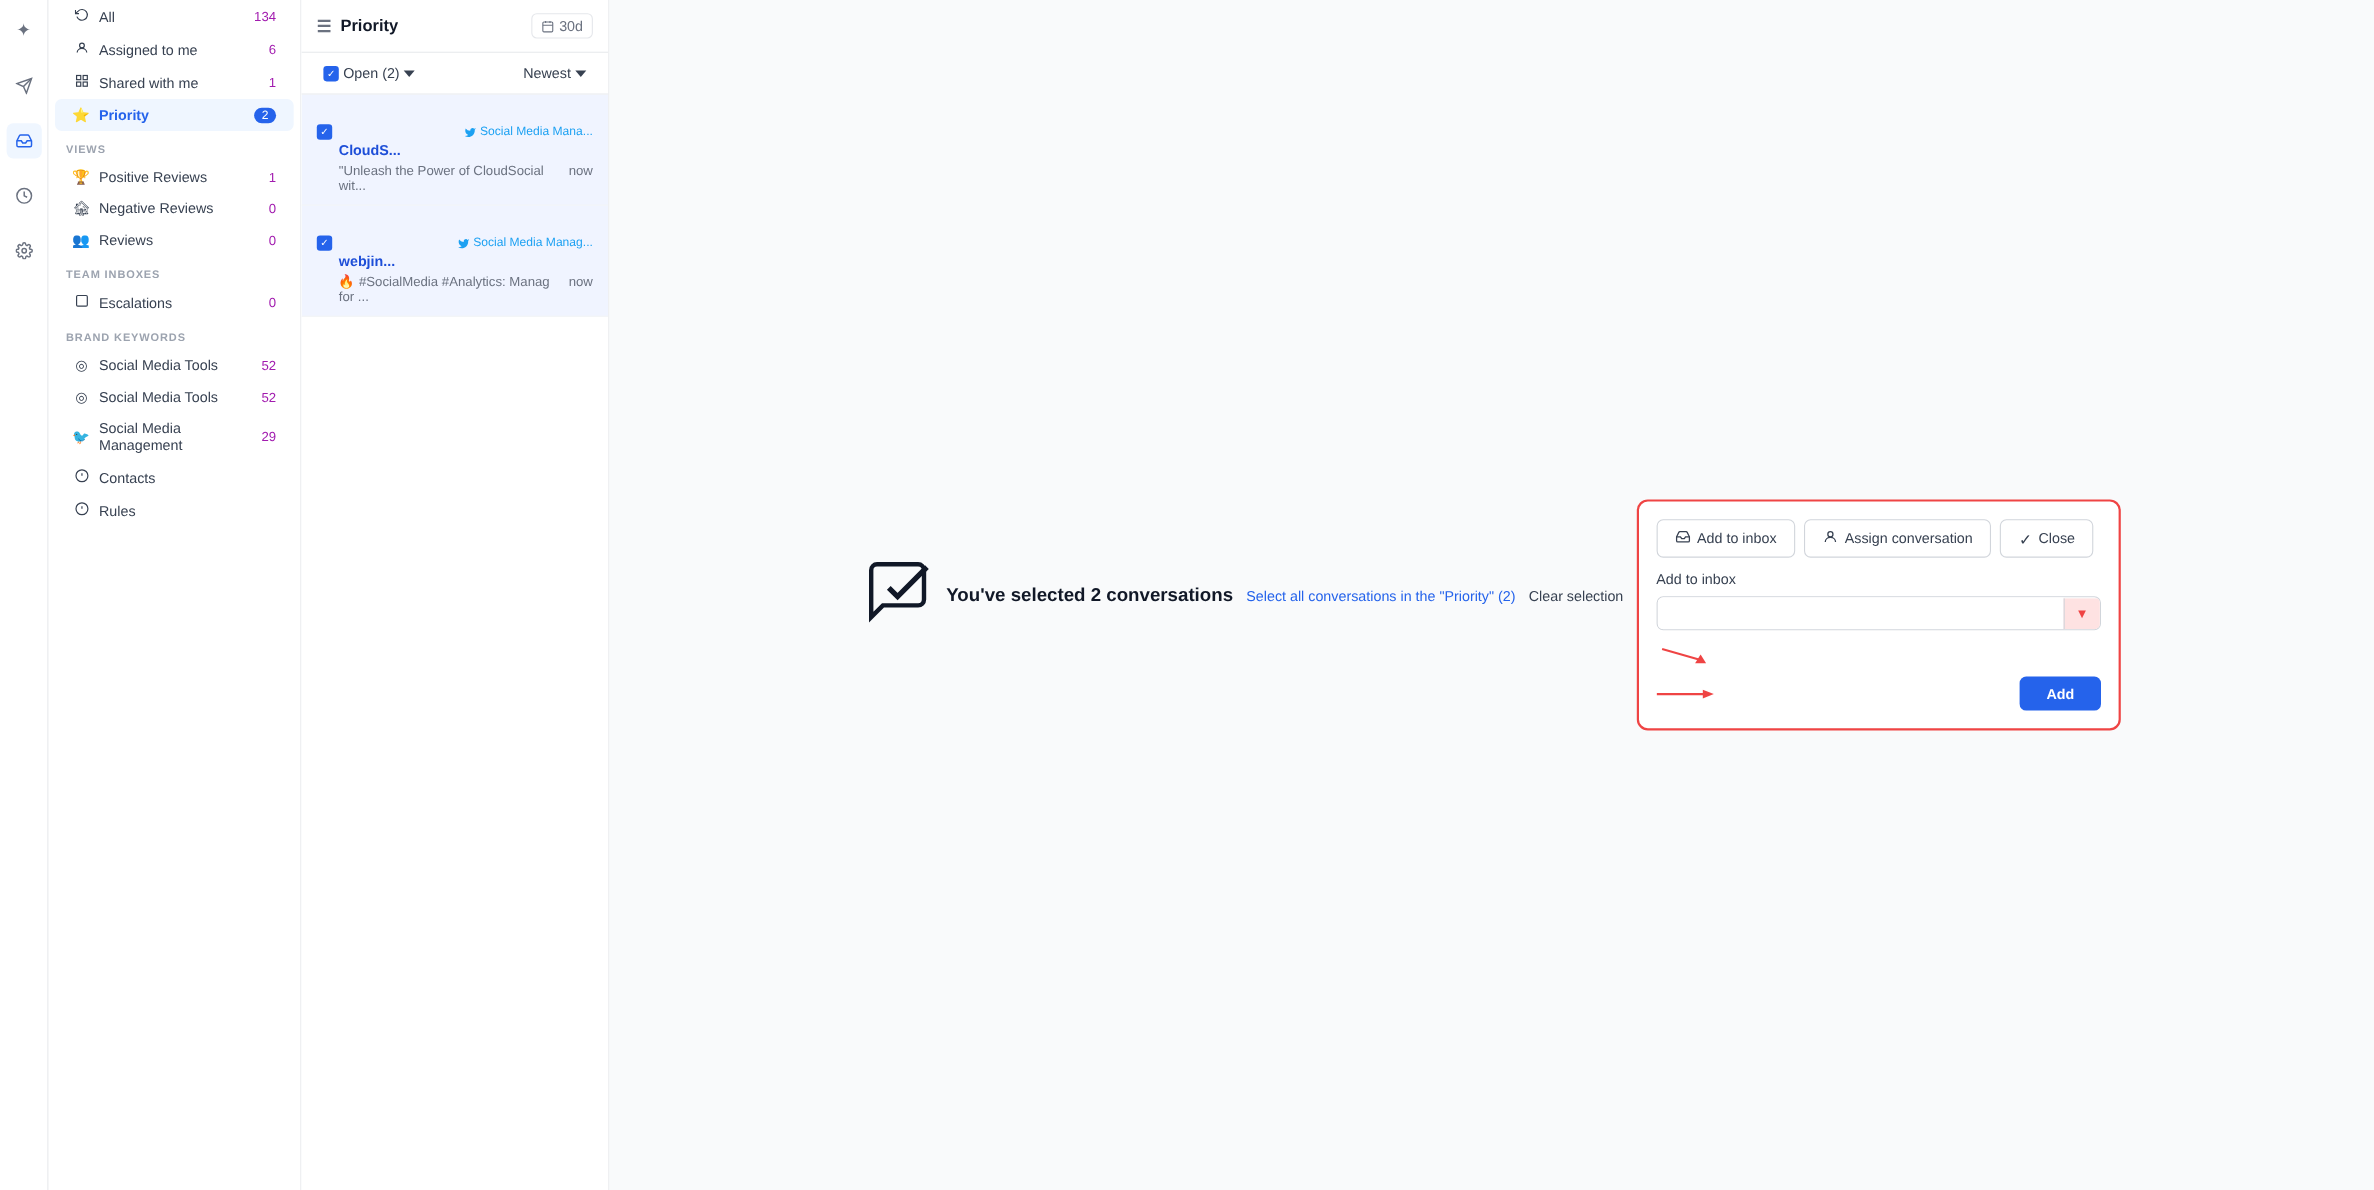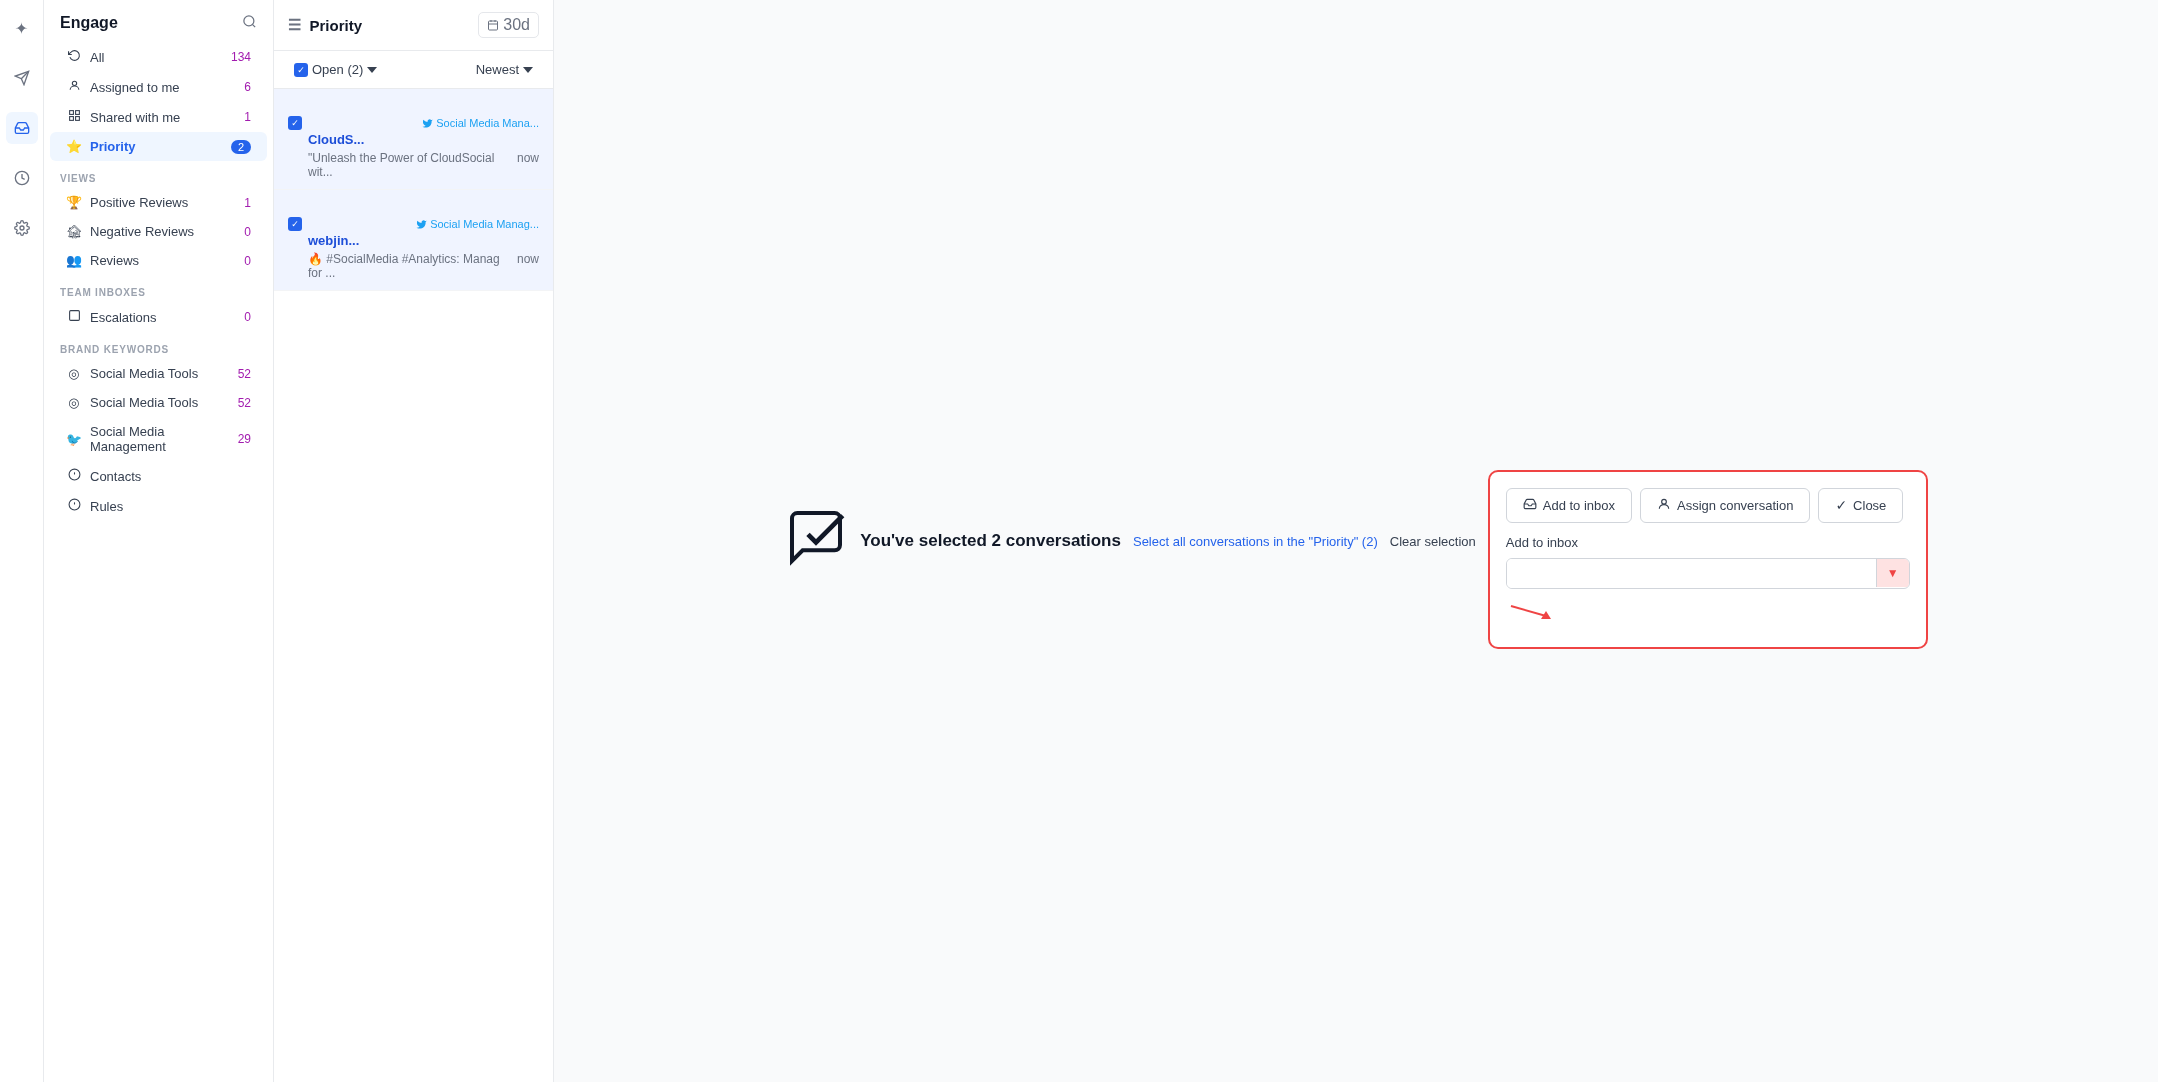--- a/index.html
+++ b/index.html
@@ -119,21 +119,21 @@
       font-weight: 700;
       color: #111827;
       display: flex;
       align-items: center;
       gap: 8px;
     }
     .conv-list-date {
       display: flex;
       align-items: center;
       gap: 4px;
-      font-size: 16px;
+      font-size: 13px;
       color: #6b7280;
       border: 1px solid #e5e7eb;
       border-radius: 5px;
       padding: 3px 8px;
     }
     .conv-filter-bar {
       display: flex;
       align-items: center;
       justify-content: space-between;
       padding: 8px 14px;
@@ -353,29 +353,20 @@
   </div>
   <div class="rail-icon">
     <svg width="16" height="16" viewBox="0 0 24 24" fill="none" stroke="currentColor" stroke-width="2">
         <circle cx="12" cy="12" r="3"></circle>
         <path d="M19.4 15a1.65 1.65 0 00.33 1.82l.06.06a2 2 0 010 2.83 2 2 0 01-2.83 0l-.06-.06a1.65 1.65 0 00-1.82-.33 1.65 1.65 0 00-1 1.51V21a2 2 0 01-4 0v-.09A1.65 1.65 0 009 19.4a1.65 1.65 0 00-1.82.33l-.06.06a2 2 0 01-2.83-2.83l.06-.06A1.65 1.65 0 004.68 15a1.65 1.65 0 00-1.51-1H3a2 2 0 010-4h.09A1.65 1.65 0 004.6 9a1.65 1.65 0 00-.33-1.82l-.06-.06a2 2 0 012.83-2.83l.06.06A1.65 1.65 0 009 4.68a1.65 1.65 0 001-1.51V3a2 2 0 014 0v.09a1.65 1.65 0 001 1.51 1.65 1.65 0 001.82-.33l.06-.06a2 2 0 012.83 2.83l-.06.06A1.65 1.65 0 0019.4 9a1.65 1.65 0 001.51 1H21a2 2 0 010 4h-.09a1.65 1.65 0 00-1.51 1z"></path>
       </svg>
   </div>
 </div>
 
 <div class="sidebar">
-  <div class="sidebar-header">
-    <span class="sidebar-header-title">Engage</span>
-    <span class="sidebar-search-icon">
-      <svg width="15" height="15" viewBox="0 0 24 24" fill="none" stroke="currentColor" stroke-width="2">
-          <circle cx="11" cy="11" r="8"></circle>
-          <line x1="21" y1="21" x2="16.65" y2="16.65"></line>
-        </svg>
-    </span>
-  </div>
 
   <div class="sidebar-item">
     <span class="item-icon">
       <svg width="13" height="13" viewBox="0 0 24 24" fill="none" stroke="currentColor" stroke-width="2">
           <polyline points="1 4 1 10 7 10"></polyline>
           <path d="M3.51 15a9 9 0 102.13-9.36L1 10"></path>
         </svg>
     </span>
     <span class="item-label">All</span>
     <span class="item-count">134</span>
@@ -592,16 +583,23 @@
             <span>▼</span>
           </button>
         </div>
 
         <div style="display:flex; align-items:center; gap:4px; margin-bottom:10px;">
           <svg width="50" height="20" viewBox="0 0 50 20">
             <line x1="5" y1="5" x2="40" y2="15" stroke="#ef4444" stroke-width="2"></line>
             <polygon points="40,10 45,18 35,18" fill="#ef4444"></polygon>
           </svg>
         </div>
+        <div style="display:flex; align-items:center; gap:8px; justify-content:flex-end;">
+          <svg width="60" height="16" viewBox="0 0 60 16">
+            <line x1="0" y1="8" x2="45" y2="8" stroke="#ef4444" stroke-width="2"></line>
+            <polygon points="42,4 52,8 42,12" fill="#ef4444"></polygon>
+          </svg>
+          <button class="add-btn">Add</button>
+        </div>
       </div>
     </div>
   </div>
 </div>
 
 </body></html>

